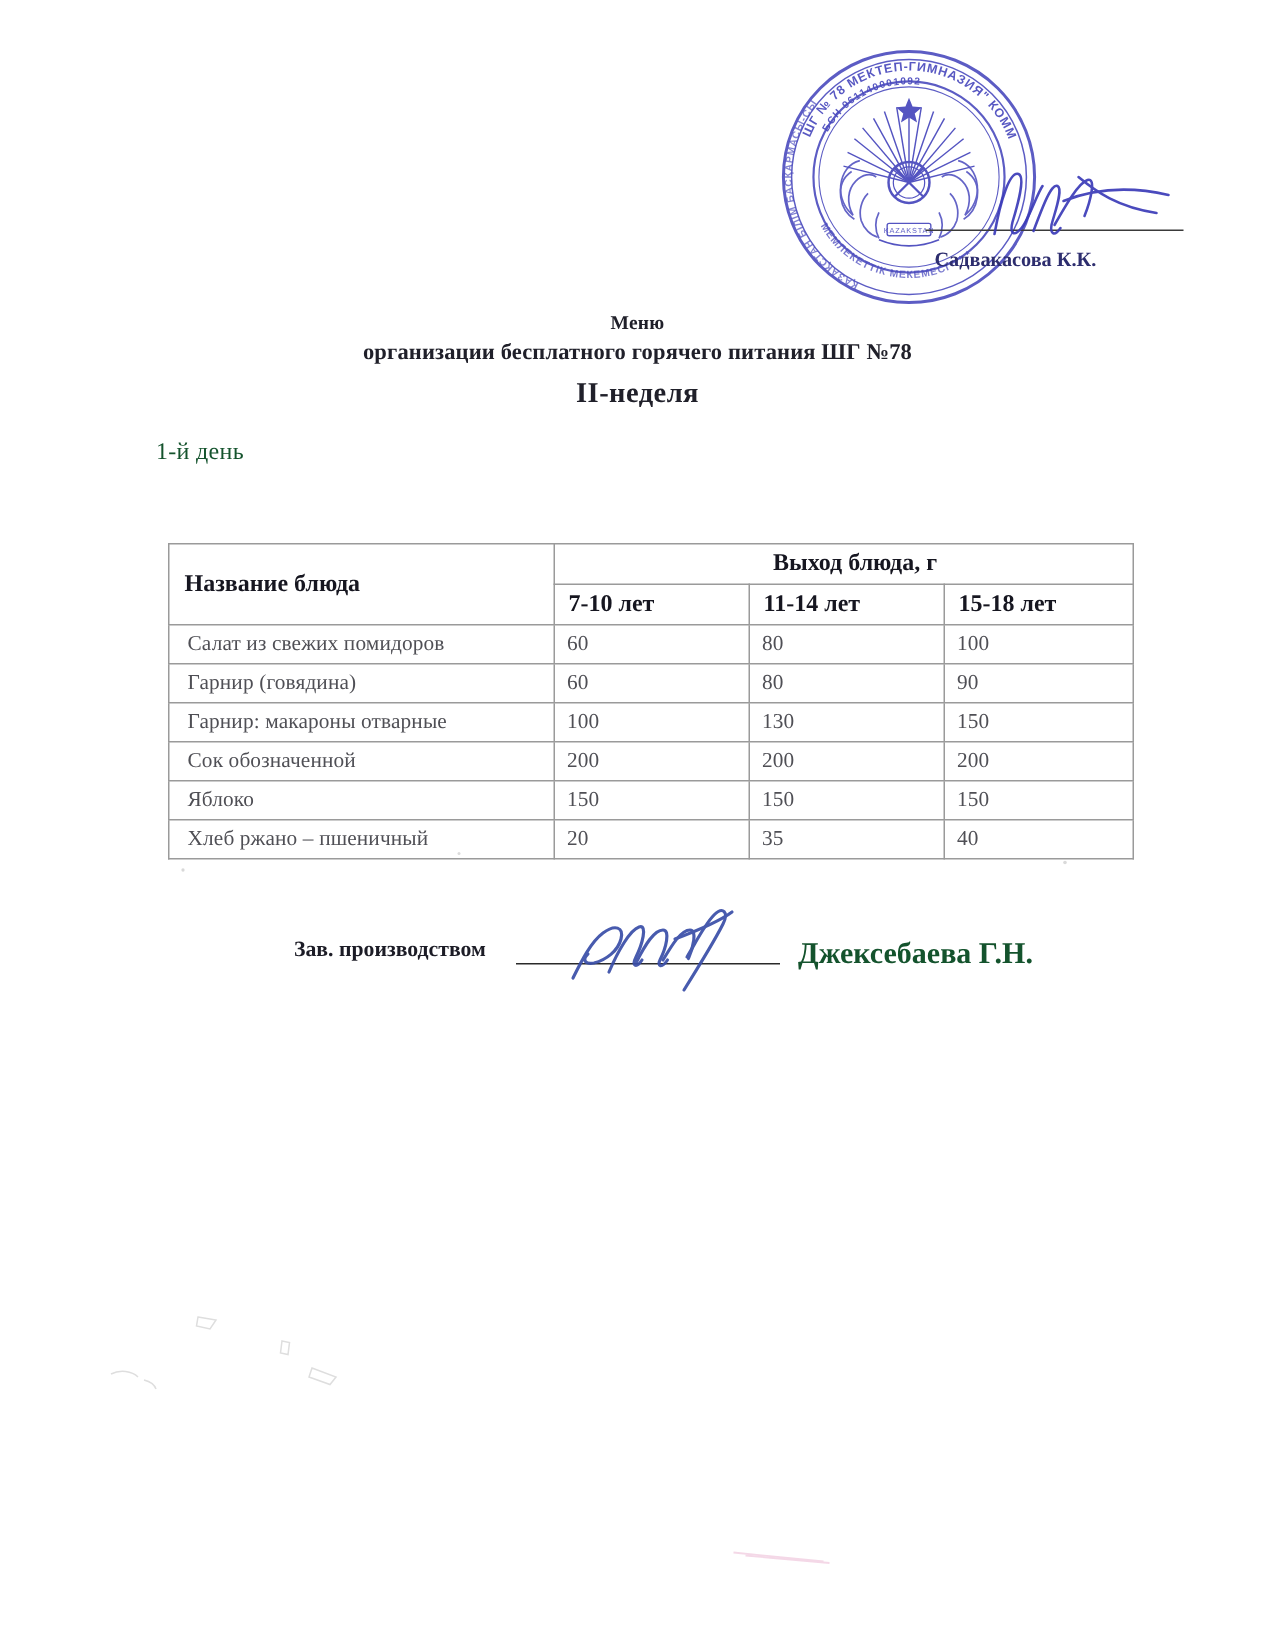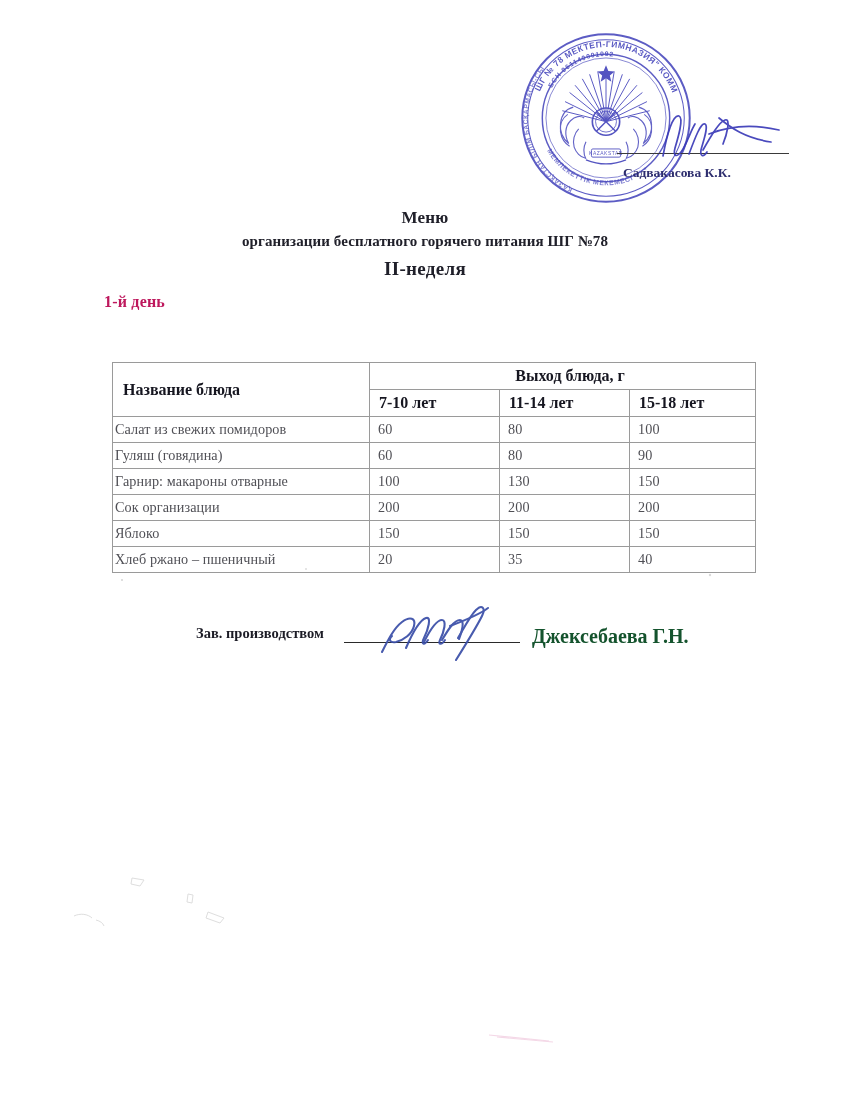--- a/index.html
+++ b/index.html
@@ -86,21 +86,21 @@
   .title-block {
     position: absolute;
     left: 0;
     top: 205px;
     width: 850px;
     text-align: center;
     font-weight: bold;
     color: #20202a;
   }
   .title-menu {
-    font-size: 17px;
+    font-size: 13px;
     letter-spacing: 0.2px;
     line-height: 1.5;
   }
   .title-line2 {
     font-size: 15px;
     letter-spacing: 0.1px;
     line-height: 1.45;
   }
   .title-line3 {
     font-size: 15px;
@@ -112,22 +112,22 @@
     margin-top: 6px;
     letter-spacing: 0.3px;
   }
 
   
   .day-label {
     position: absolute;
     left: 104px;
     top: 293px;
     font-size: 16px;
-    font-weight: bold;
-    color: #be185d;
+    font-weight: normal;
+    color: #14532d;
     letter-spacing: 0.2px;
   }
 
   
   .menu-table {
     position: absolute;
     left: 112px;
     top: 338px;
     width: 643px;
     border-collapse: collapse;
@@ -162,21 +162,21 @@
     font-size: 15.5px;
     padding-left: 9px !important;
   }
   .menu-table tbody td {
     color: #4f4f55;
     font-size: 14.2px;
     height: 21px;
     letter-spacing: 0.1px;
   }
   .menu-table tbody td.dish {
-    padding-left: 2px;
+    padding-left: 12px;
   }
   .menu-table tbody td.num {
     padding-left: 8px;
   }
 
   .col-dish  { width: 257px; }
   .col-a1    { width: 130px; }
   .col-a2    { width: 130px; }
   .col-a3    { width: 126px; }
 
@@ -362,33 +362,33 @@
       </tr>
     </thead>
     <tbody>
       <tr>
         <td class="dish">Салат из свежих помидоров</td>
         <td class="num">60</td>
         <td class="num">80</td>
         <td class="num">100</td>
       </tr>
       <tr>
-        <td class="dish">Гуляш (говядина)</td>
+        <td class="dish">Гарнир (говядина)</td>
         <td class="num">60</td>
         <td class="num">80</td>
         <td class="num">90</td>
       </tr>
       <tr>
         <td class="dish">Гарнир: макароны отварные</td>
         <td class="num">100</td>
         <td class="num">130</td>
         <td class="num">150</td>
       </tr>
       <tr>
-        <td class="dish">Сок организации</td>
+        <td class="dish">Сок обозначенной</td>
         <td class="num">200</td>
         <td class="num">200</td>
         <td class="num">200</td>
       </tr>
       <tr>
         <td class="dish">Яблоко</td>
         <td class="num">150</td>
         <td class="num">150</td>
         <td class="num">150</td>
       </tr>

